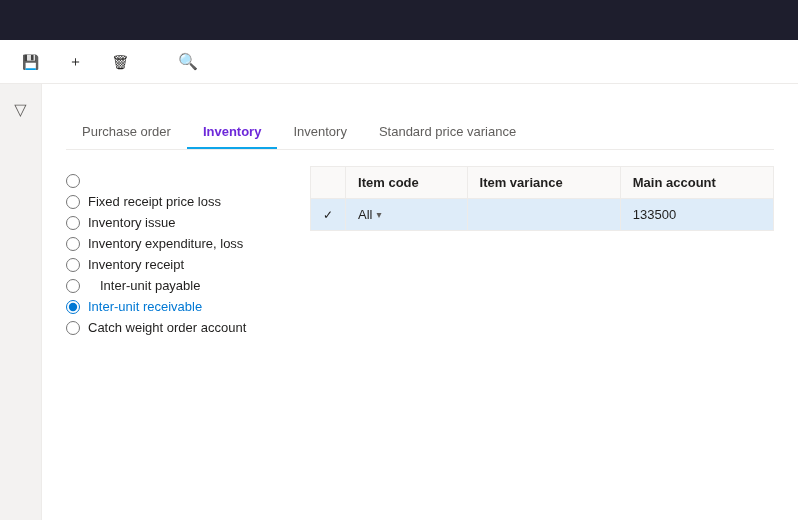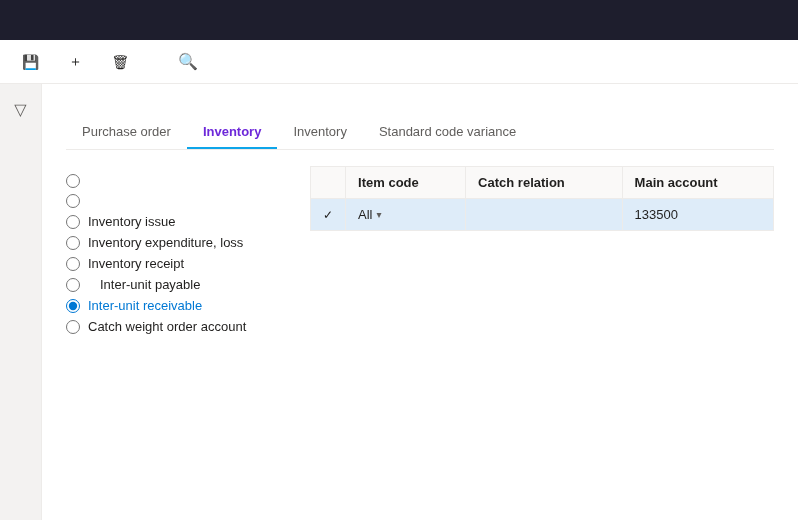--- a/index.html
+++ b/index.html
@@ -215,33 +215,34 @@
 
   <div class="content">
     <div class="page-container">
 
       <h1 class="page-title"></h1>
 
       <div class="tabs" id="tabs-container">
           <div class="tab">Purchase order</div>
           <div class="tab active">Inventory</div>
           <div class="tab">Inventory</div>
-          <div class="tab">Standard code variance</div>
+          <div class="tab">Standard price variance</div>
         </div>
 
       <div class="two-col">
 
         <div class="select-panel">
           <div class="select-label"></div>
           <div class="radio-list" id="radio-list">
               <div class="radio-item">
                 <input type="radio" name="select-option" id="fixed-receipt-price-profit" style="">
               </div>
               <div class="radio-item">
                 <input type="radio" name="select-option" id="fixed-receipt-price-loss" style="">
+                <label for="fixed-receipt-price-loss" style="color: rgb(32, 31, 30);">Fixed receipt price loss</label>
               </div>
               <div class="radio-item">
                 <input type="radio" name="select-option" id="inventory-issue" style="">
                 <label for="inventory-issue" style="color: rgb(32, 31, 30);">Inventory issue</label>
               </div>
               <div class="radio-item">
                 <input type="radio" name="select-option" id="inventory-expenditure-loss" style="">
                 <label for="inventory-expenditure-loss" style="color: rgb(32, 31, 30);">Inventory expenditure, loss</label>
               </div>
               <div class="radio-item">
@@ -262,21 +263,21 @@
               </div>
             </div>
         </div>
 
         <div class="grid-panel">
           <table class="data-grid">
             <thead id="grid-head">
                 <tr>
                   <th class="check-col"></th>
                   <th>Item code</th>
-                  <th>Catch relation</th>
+                  <th>Item variance</th>
                   <th>Main account</th>
                 </tr>
               </thead>
             <tbody id="grid-body">
                 <tr class="selected">
                   <td class="check-col"><span class="check-mark">✓</span></td>
                   <td>
                     <div class="item-code-cell">
                       <span>All</span>
                       <span class="dropdown-arrow">▾</span>

